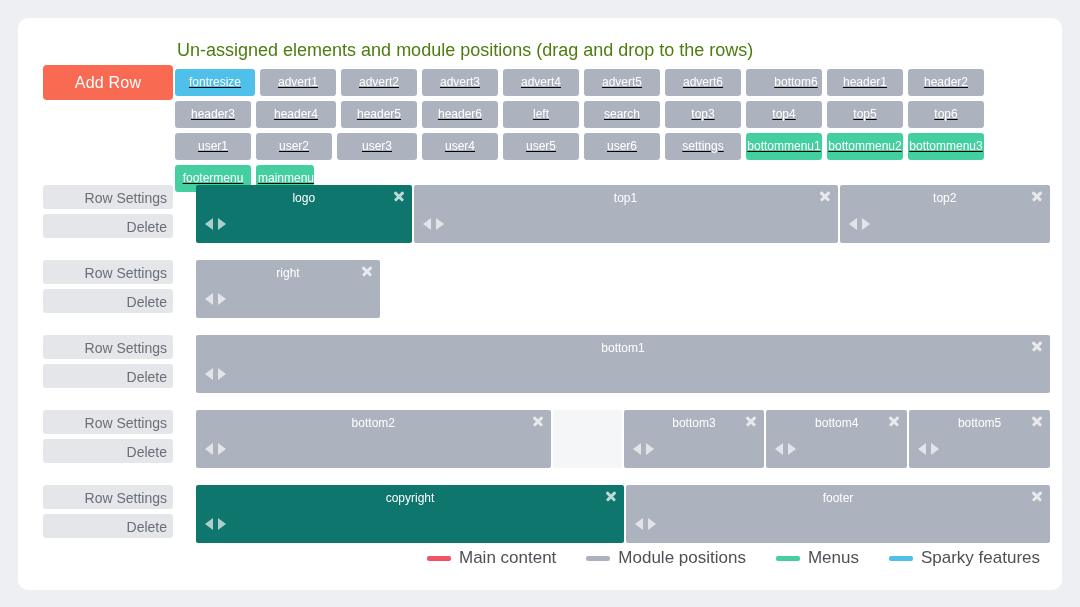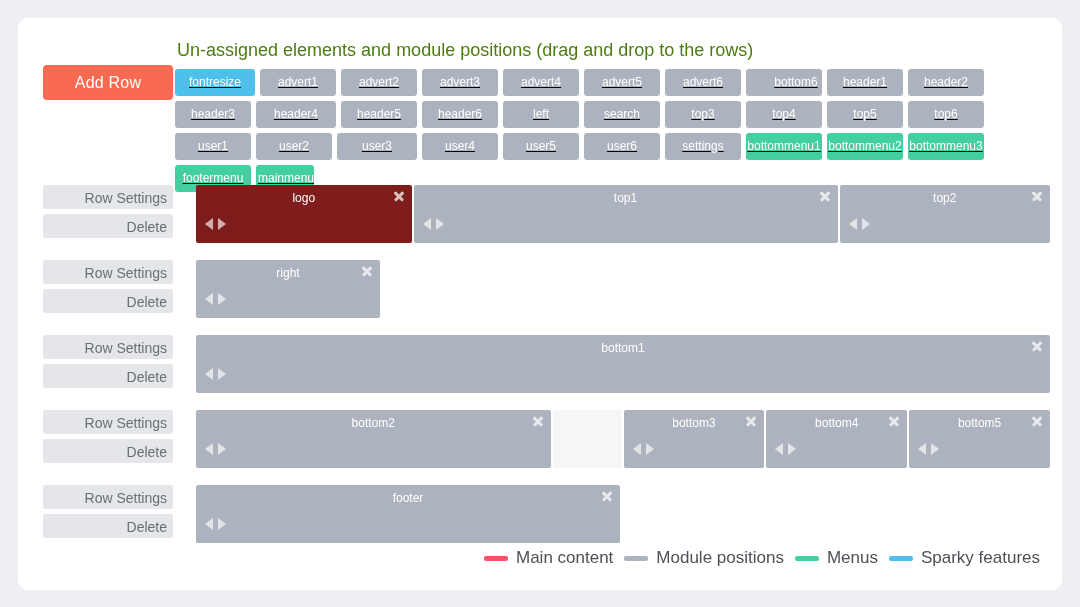--- a/index.html
+++ b/index.html
@@ -102,21 +102,21 @@
   .block {
     position: relative;
     height: 58px;
     border-radius: 2px;
     background: #adb3be;
     overflow: hidden;
     cursor: move;
     user-select: none;
   }
   .block.red    { background: #ee5466; }
-  .block.blue   { background: #7f1d1d; }
+  .block.blue   { background: #0f766e; }
   .block.empty  { background: #f5f6f7; cursor: default; }
   .block-label {
     position: absolute;
     left: 0; right: 0; top: 6px;
     text-align: center;
     font-size: 12px;
     color: #ffffff;
     white-space: nowrap;
     overflow: hidden;
   }
@@ -152,21 +152,21 @@
   }
   .tri.left  { border-right: 8px solid #ffffff; }
   .tri.right { border-left: 8px solid #ffffff; }
 
   
   .legend {
     position: absolute;
     right: 22px; bottom: 22px;
     display: flex;
     align-items: center;
-    gap: 11px;
+    gap: 30px;
   }
   .legend-item {
     display: flex;
     align-items: center;
     gap: 8px;
     font-size: 17px;
     color: #4d5156;
     white-space: nowrap;
   }
   .legend-swatch {
@@ -325,20 +325,28 @@
             </div>
           </div>
         </div>
       </div>
       <div class="row">
         <div class="row-ctrls">
           <button class="ctrl-btn">Row Settings</button>
           <button class="ctrl-btn">Delete</button>
         </div>
         <div class="row-track">
+          <div class="block blue" style="width: 428px;">
+            <div class="block-label">copyright</div>
+            <div class="close-icon"></div>
+            <div class="resize-handles">
+              <div class="tri left"></div>
+              <div class="tri right"></div>
+            </div>
+          </div>
           <div class="block" style="width: 424px;">
             <div class="block-label">footer</div>
             <div class="close-icon"></div>
             <div class="resize-handles">
               <div class="tri left"></div>
               <div class="tri right"></div>
             </div>
           </div>
         </div>
       </div>

